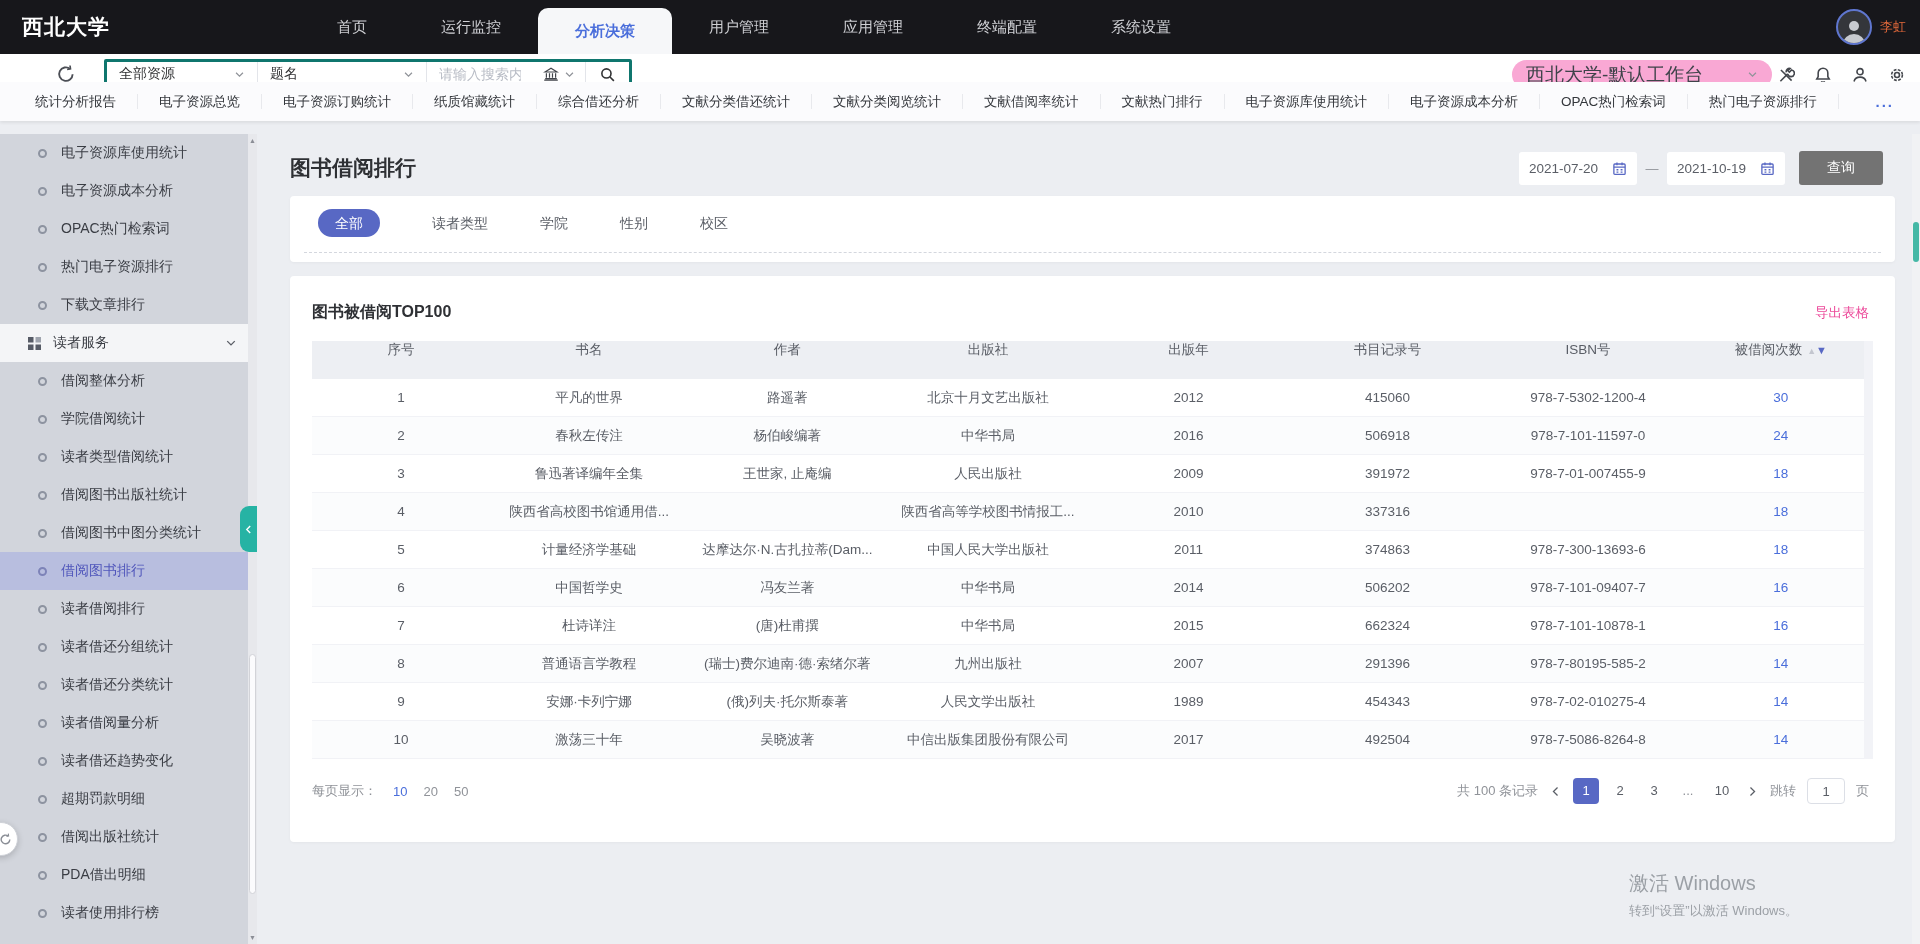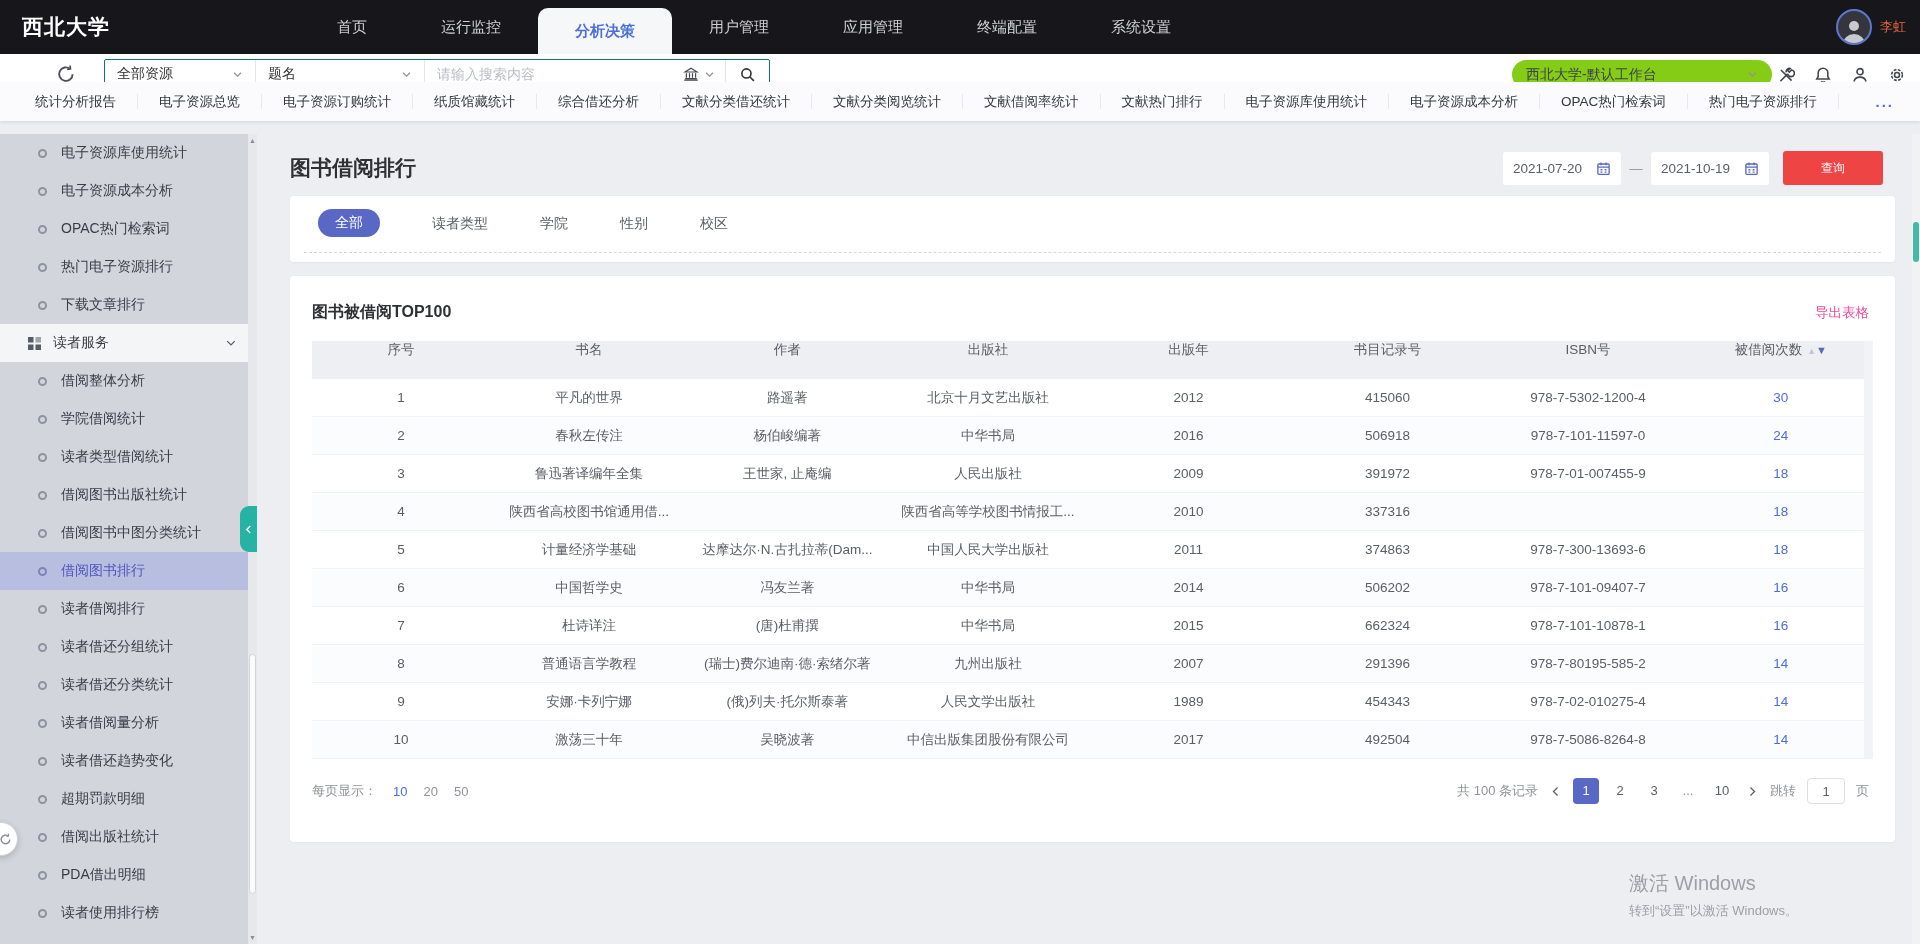--- a/index.html
+++ b/index.html
@@ -14,31 +14,31 @@
   .nav-menu { position:absolute; left:300px; top:0; height:54px; display:flex; align-items:flex-end; }
   .nav-item { height:54px; line-height:54px; padding:0 37px; color:#cfd0d4; font-size:15px; cursor:pointer; white-space:nowrap; }
   .nav-item.active { height:46px; line-height:46px; background:#f6f7f9; color:#4a6edb; border-radius:10px 10px 0 0; font-weight:bold; }
   .nav-user { position:absolute; right:14px; top:0; height:54px; display:flex; align-items:center; gap:8px; }
   .avatar { width:36px; height:36px; border-radius:50%; background:#34363b; border:2px solid #5f76cf; overflow:hidden; display:flex; align-items:flex-end; justify-content:center; }
   .username { color:#e0683a; font-size:13px; }
 
   
   .search-row { position:absolute; top:54px; left:0; right:0; height:41px; background:#ffffff; border-bottom:1px solid #e7e8ec; }
   .reload { position:absolute; left:56px; top:10px; color:#4b4e55; cursor:pointer; }
-  .search-group { position:absolute; left:104px; top:5px; width:666px; height:30px; border:1px solid #0f766e; border-radius:2px; background:#fff; display:flex; align-items:center; }
+  .search-group { position:absolute; left:104px; top:5px; width:528px; height:30px; border:3px solid #0f766e; border-radius:2px; background:#fff; display:flex; align-items:center; }
   .sg-sep { width:1px; align-self:stretch; background:#e3e5ea; }
   .sg-scope, .sg-field { display:flex; align-items:center; justify-content:space-between; padding:0 12px; font-size:14px; color:#303133; cursor:pointer; }
   .sg-scope { width:150px; } .sg-field { width:168px; }
   .sg-input { flex:1; display:flex; align-items:center; padding:0 12px; height:100%; }
   .sg-input input { border:none; outline:none; width:100%; font-size:14px; color:#303133; font-family:inherit; }
   .sg-input input::placeholder { color:#b9bdc6; }
   .sg-lib { display:flex; align-items:center; gap:5px; padding:0 10px; color:#43464c; cursor:pointer; }
   .sg-search { width:44px; height:100%; border-left:1px solid #e3e5ea; display:flex; align-items:center; justify-content:center; cursor:pointer; color:#303133; }
   .chev { color:#909399; }
-  .workspace { position:absolute; left:1512px; top:6px; width:260px; height:29px; background:#84cc16; border-radius:15px; display:flex; align-items:center; justify-content:space-between; padding:0 14px; font-size:14px; color:#3f434a; cursor:pointer; }
+  .workspace { position:absolute; left:1512px; top:6px; width:260px; height:29px; background:#f9a8d4; border-radius:15px; display:flex; align-items:center; justify-content:space-between; padding:0 14px; font-size:19px; color:#3f434a; cursor:pointer; }
   .top-icons { position:absolute; right:14px; top:0; height:41px; display:flex; align-items:center; gap:19px; color:#43464c; }
   .top-icons > span { cursor:pointer; }
 
   
   .tab-row { position:absolute; top:82px; left:0; right:0; height:39px; background:#fbfbfd; display:flex; align-items:center; box-shadow:0 2px 3px rgba(0,0,0,0.07); }
   .tab-list { display:flex; align-items:center; margin-left:14px; }
   .tab-item { padding:0 21px; font-size:13.5px; color:#34373c; border-right:1px solid #e8e9ed; line-height:15px; white-space:nowrap; cursor:pointer; }
   .tab-more { margin-left:auto; margin-right:26px; color:#4a6edb; font-size:15px; font-weight:bold; letter-spacing:2px; cursor:pointer; }
 
   
@@ -59,26 +59,26 @@
   .collapse-btn { position:absolute; left:240px; top:372px; width:17px; height:46px; background:#26b3a4; border-radius:9px 0 0 9px; display:flex; align-items:center; justify-content:center; color:#fff; cursor:pointer; z-index:5; }
   .float-widget { position:absolute; left:-16px; top:822px; width:34px; height:34px; border-radius:50%; background:#fff; border:1px solid #cfd2d8; box-shadow:0 2px 6px rgba(0,0,0,0.18); display:flex; align-items:center; justify-content:flex-end; color:#8a8e96; z-index:6; padding-right:4px; cursor:pointer; }
 
   
   .main { position:absolute; left:257px; top:134px; right:0; bottom:0; }
   .page-head { position:absolute; left:33px; right:25px; top:14px; height:40px; }
   .page-title { font-size:21px; font-weight:bold; color:#2e3034; line-height:40px; }
   .date-controls { position:absolute; right:12px; top:3px; display:flex; align-items:center; }
   .date-input { width:118px; height:33px; background:#fff; border-radius:3px; display:flex; align-items:center; justify-content:space-between; padding:0 10px; font-size:13.5px; color:#5a5e66; cursor:pointer; }
   .date-dash { width:30px; text-align:center; color:#909399; font-size:13px; }
-  .query-btn { width:100px; height:34px; margin-left:14px; background:#ef4444; color:#fff; font-size:12px; border:none; border-radius:3px; display:flex; align-items:center; justify-content:center; cursor:pointer; }
+  .query-btn { width:84px; height:34px; margin-left:14px; background:#737373; color:#fff; font-size:14px; border:none; border-radius:3px; display:flex; align-items:center; justify-content:center; cursor:pointer; }
 
   .filter-card { position:absolute; left:33px; right:25px; top:62px; height:66px; background:#fff; border-radius:4px; box-shadow:0 1px 3px rgba(0,0,0,0.04); }
   .pills { display:flex; align-items:center; gap:52px; padding:13px 0 0 28px; }
   .pill { font-size:14px; color:#5a5e66; cursor:pointer; line-height:28px; }
-  .pill.active { background:#5868c4; color:#fff; border-radius:15px; padding:0 17px;font-family:Liberation Serif, serif; }
+  .pill.active { background:#5868c4; color:#fff; border-radius:15px; padding:0 17px; }
   .dashed { position:absolute; left:14px; right:14px; bottom:9px; border-top:1px dashed #d4d7de; }
 
   .table-card { position:absolute; left:33px; right:25px; top:142px; height:566px; background:#fff; border-radius:4px; box-shadow:0 1px 3px rgba(0,0,0,0.04); }
   .table-head { display:flex; justify-content:space-between; align-items:center; padding:26px 26px 18px 22px; }
   .table-title { font-size:16px; font-weight:bold; color:#2e3034; }
   .export-link { font-size:13.5px; color:#ec4899; cursor:pointer; }
   .tbl { margin:0 22px; position:relative; }
   .tr-head { display:flex; align-items:flex-start; background:#edeff3; height:38px; }
   .th { text-align:center; font-size:13.5px; color:#5a5e66; white-space:nowrap; }
   .tr { display:flex; align-items:center; height:38px; border-bottom:1px solid #f1f2f6; background:#fff; }

